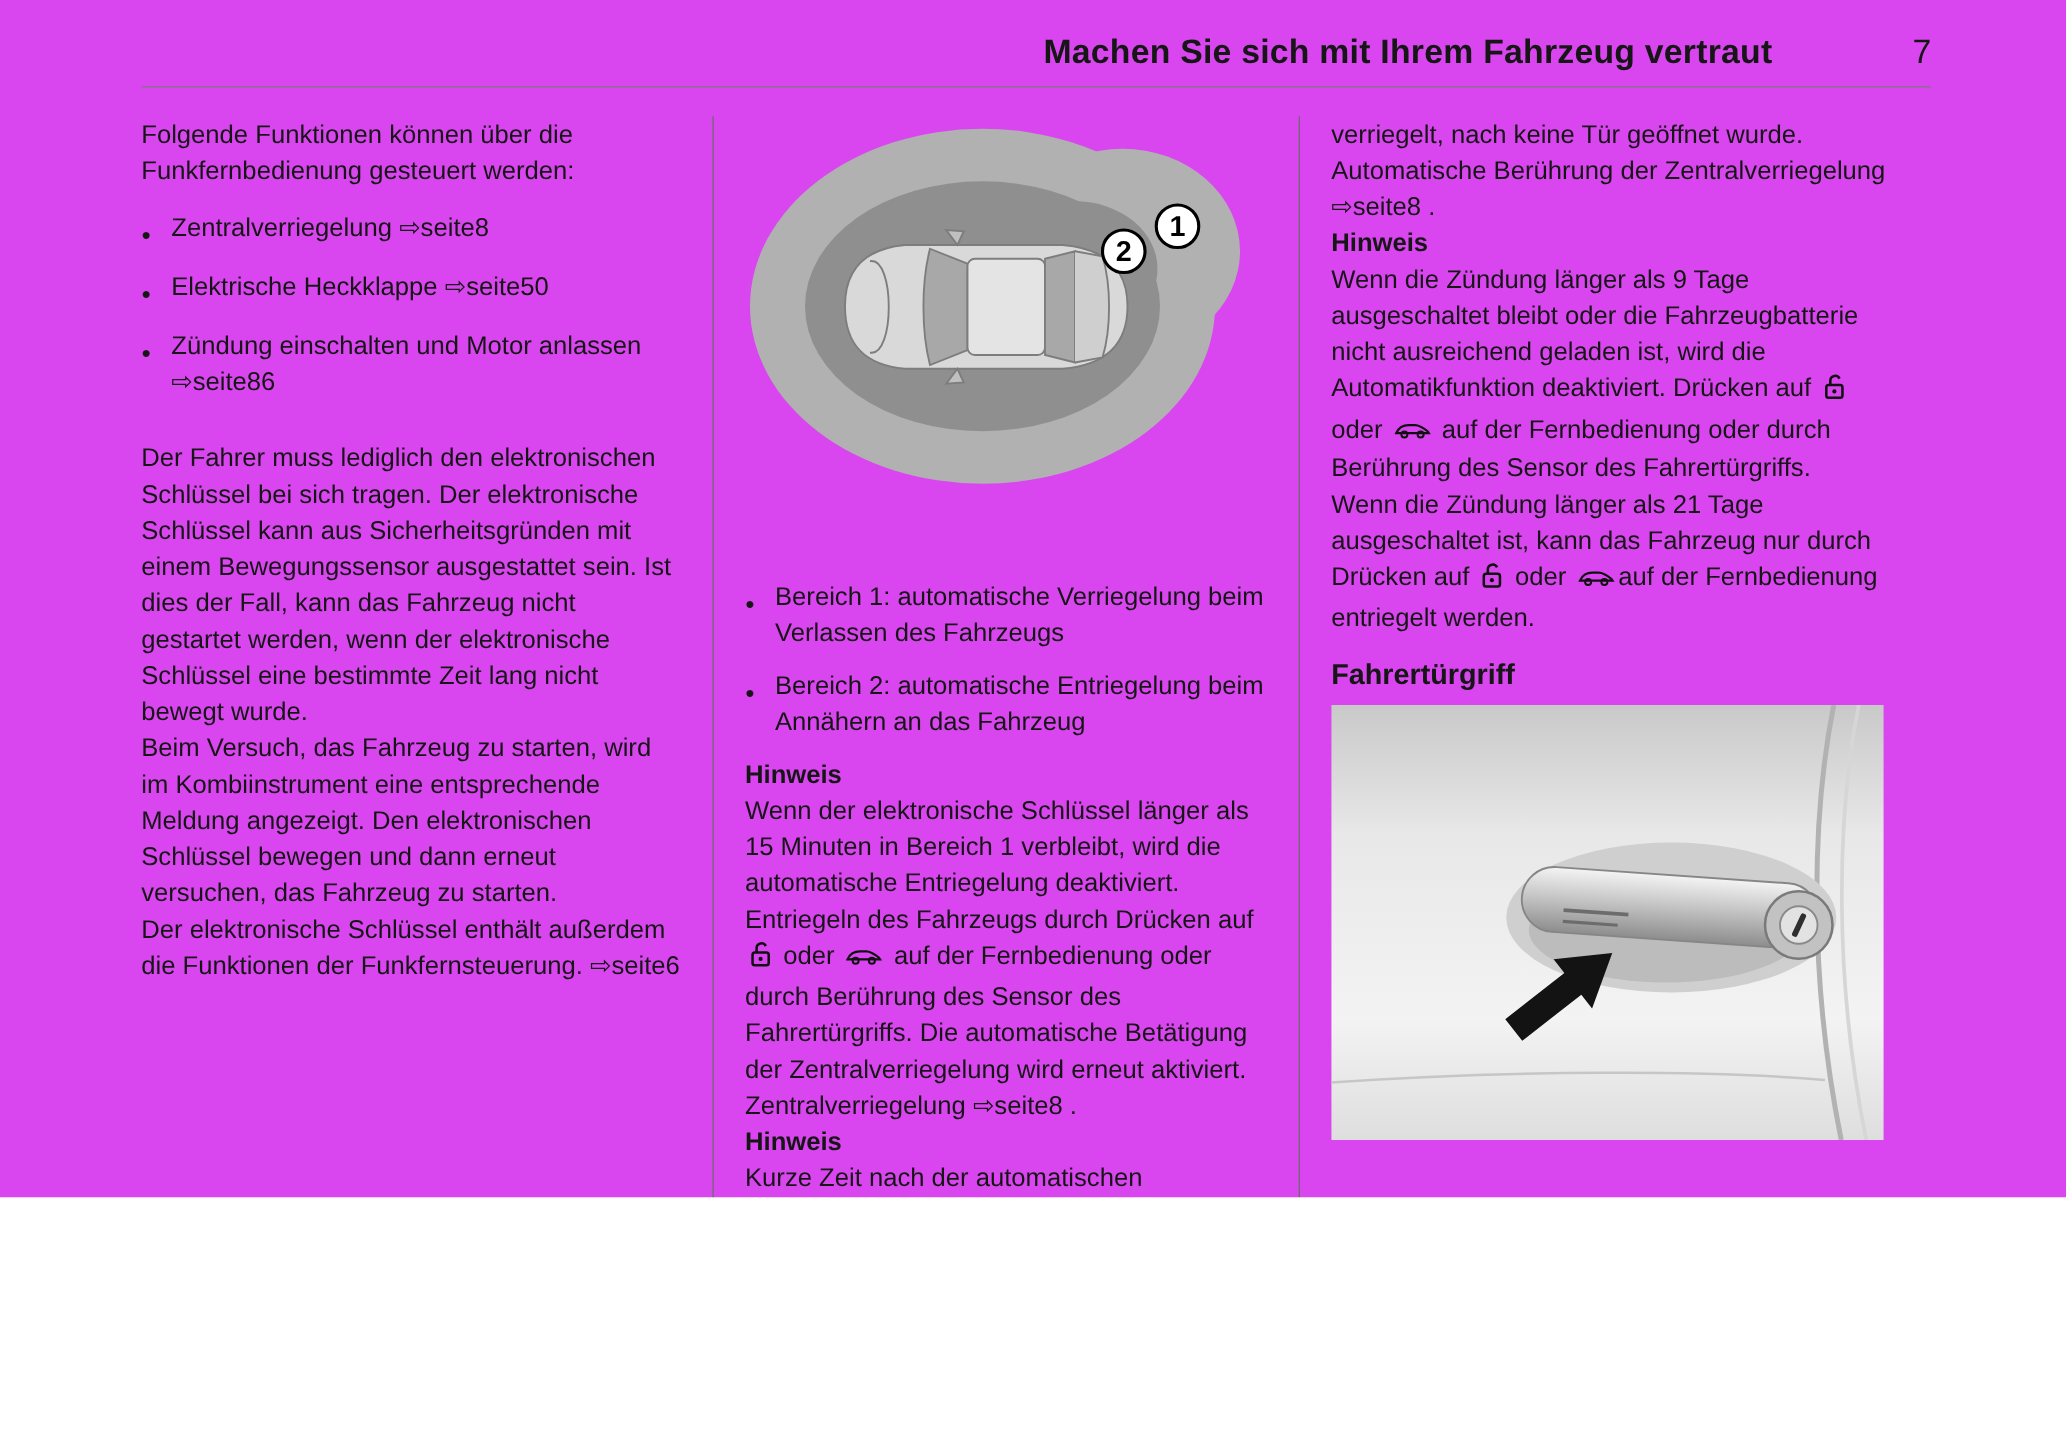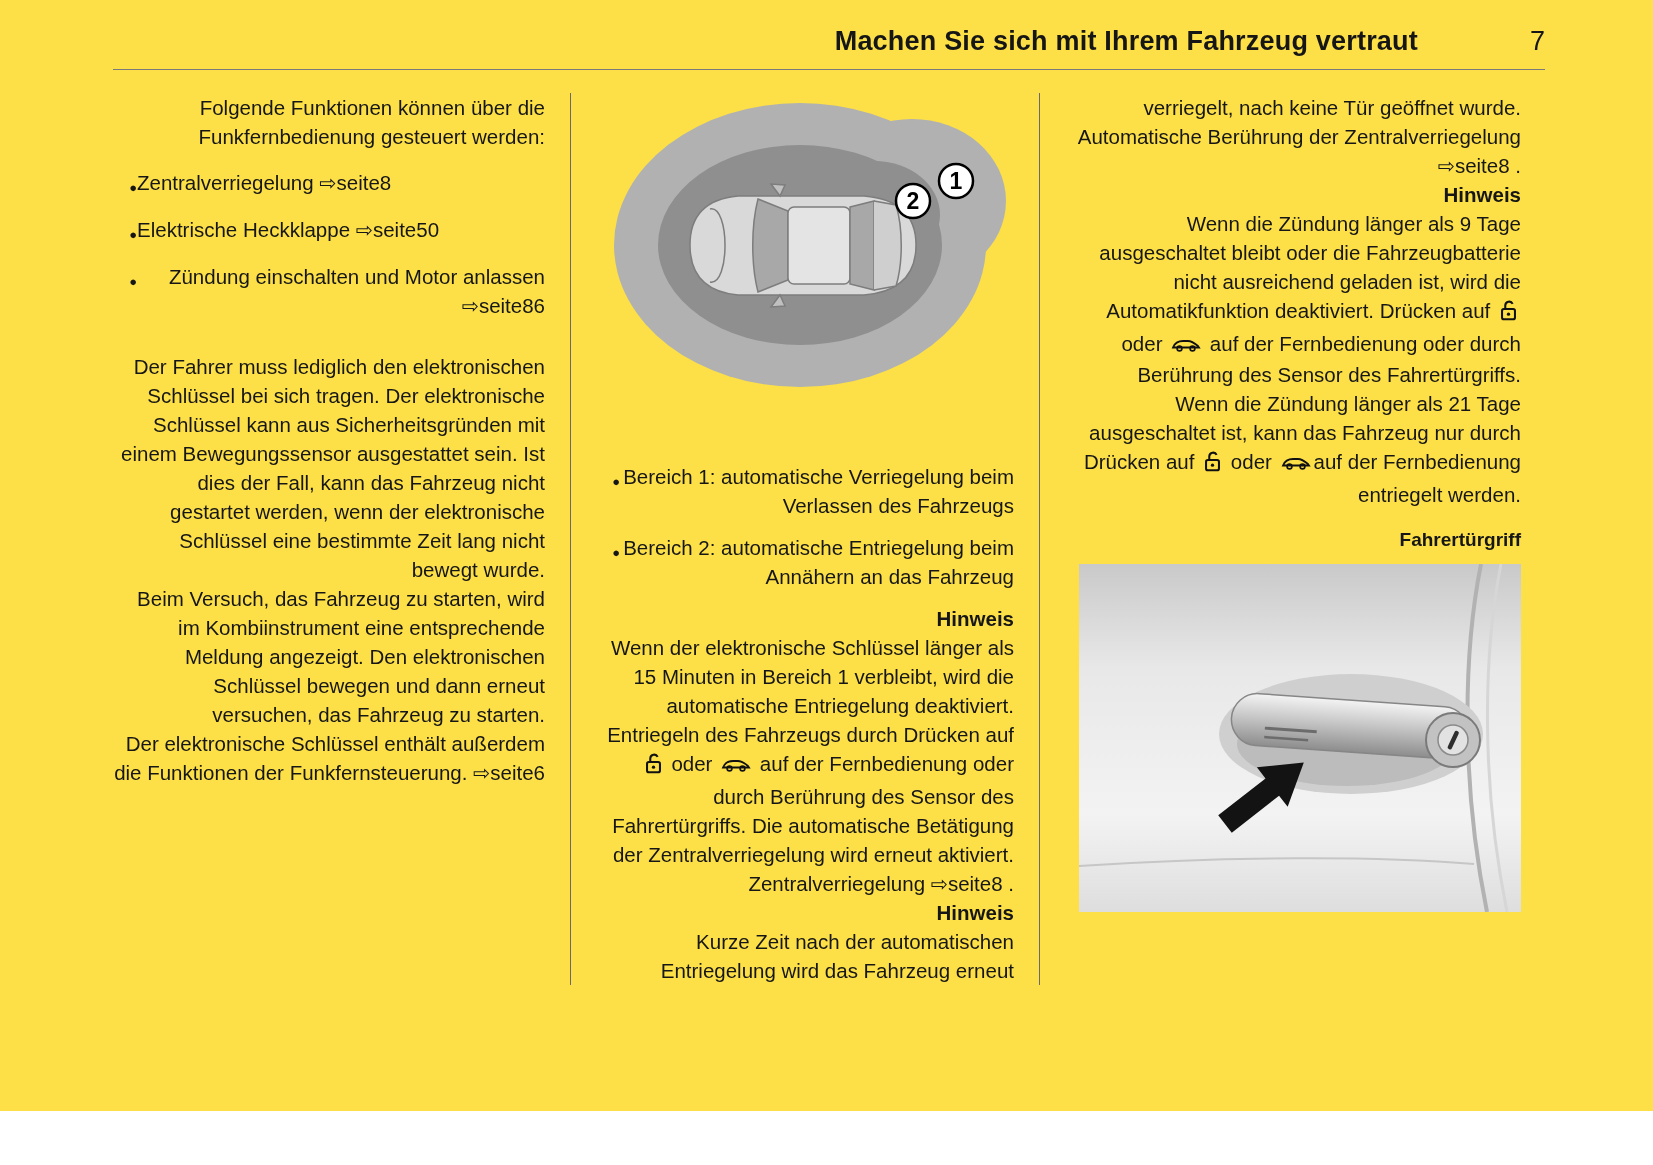--- a/index.html
+++ b/index.html
@@ -1,49 +1,49 @@
 <!DOCTYPE html>
 <html><head>
 <meta charset="utf-8">
 <style>
   html,body{margin:0;padding:0;background:#ffffff;}
   .page{
     position:relative;
-    width:1653px;height:1111px;
+    width:1653px;height:958px;
     box-sizing:border-box;
-    background:#fde047;
+    background:#d946ef;
     font-family:"Liberation Sans", sans-serif;
     color:#161616;
     padding:26px 0 0 113px;
     overflow:hidden;
   }
   .header{
     width:1432px;
     display:flex;
     justify-content:flex-end;
     align-items:baseline;
     padding-bottom:12px;
   }
   .title{font-size:27px;font-weight:bold;letter-spacing:.2px;}
   .pagenum{font-size:27px;margin-left:112px;}
   .rule{width:1432px;border:none;border-top:1.5px solid #7a7a7a;margin:0;}
-  .columns{display:flex;margin-top:23px;align-items:stretch;text-align:right;}
+  .columns{display:flex;margin-top:23px;align-items:stretch;}
   .col{font-size:20.5px;line-height:29px;}
   .col1{width:432px;}
   .col2{width:418px;}
   .col3{width:456px;}
   .vdiv{width:1px;background:#6a6a6a;margin:0 25px;}
   p{margin:0;}
   .intro{margin-bottom:17px;}
   .li{display:flex;margin-bottom:13px;}
   .li .dot{flex:0 0 24px;font-size:13px;padding-top:5px;}
   .note-head{font-weight:bold;}
   .mt{margin-top:32px;}
   .mt-s{margin-top:2px;}
-  .section-head{font-weight:bold;font-size:19px;margin:16px 0 10px;}
+  .section-head{font-weight:bold;font-size:23px;margin:16px 0 10px;}
   .figure{margin:2px 0 0 0;}
   .fig-zones{margin:0 0 62px 2px;}
   .fig-door{margin-top:4px;}
   .icn{display:inline-block;vertical-align:-4px;margin:0 3px;}
   .icn.car{vertical-align:-2px;}
 </style>
 </head>
 <body>
 
 <div class="page">

